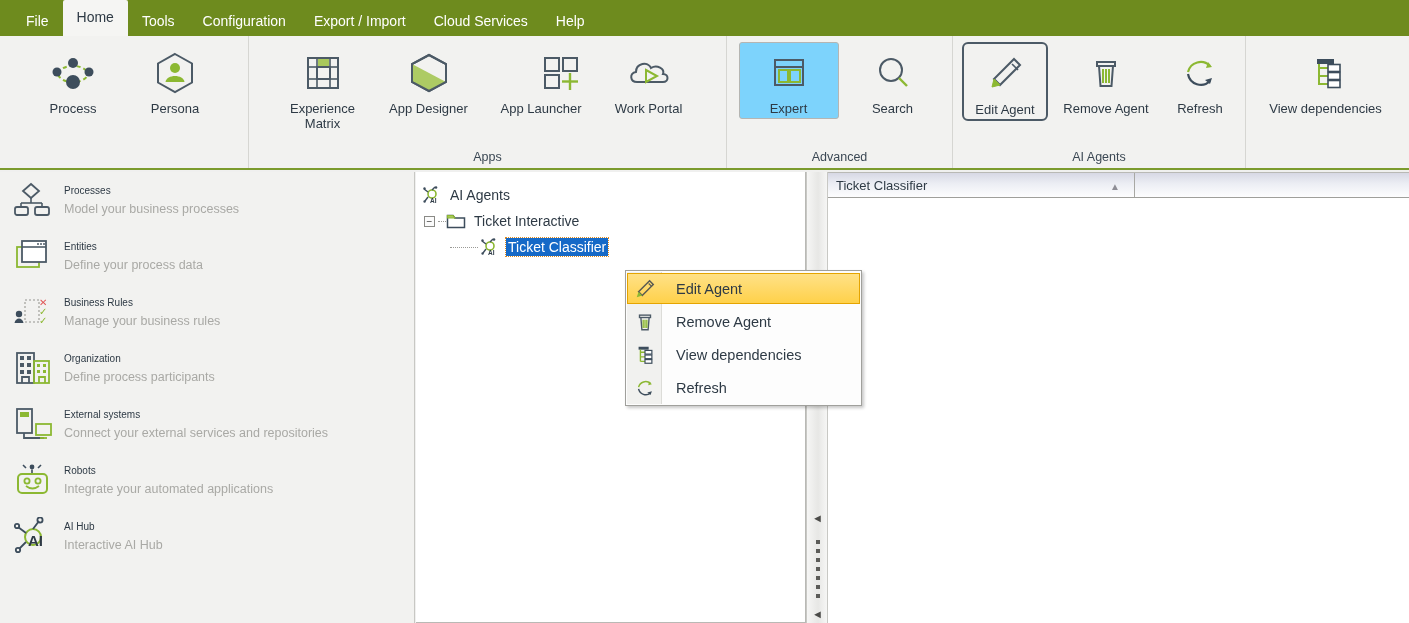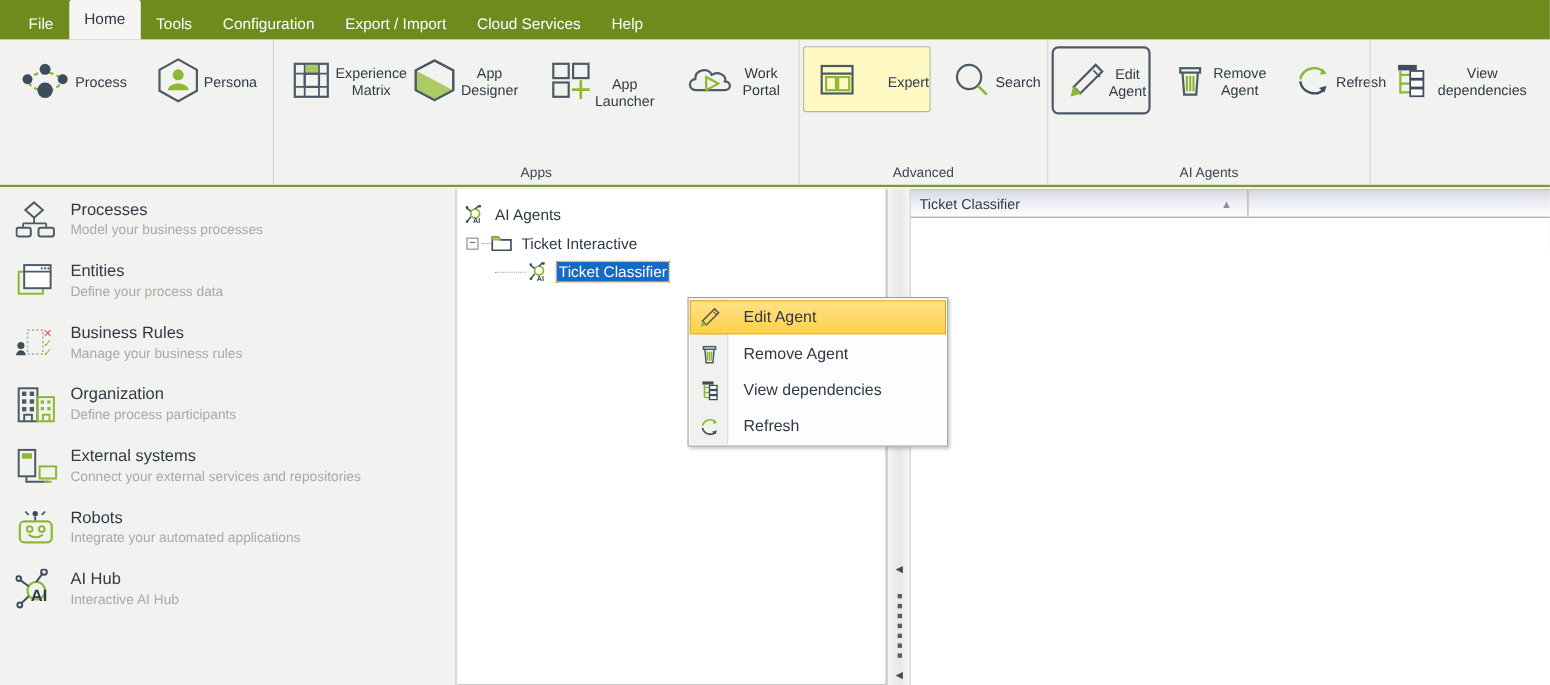--- a/index.html
+++ b/index.html
@@ -43,46 +43,46 @@
     height:132px;
   }
   .rgroup + .rgroup{ border-left:1px solid #d6d6d2; }
   .ritems{ display:flex; align-items:flex-start; height:108px; }
   .glabel{
     text-align:center; font-size:12.5px; color:#3b4854;
     padding-bottom:2px;
   }
   .ritem{
     width:auto; min-width:60px; padding:4px 8px 2px 8px;
-    display:flex; flex-direction:row; align-items:center;
+    display:flex; flex-direction:column; align-items:center;
     cursor:default; border:1px solid transparent; border-radius:3px;
     margin:2px 3px;
   }
   .ritem .ico{ height:52px; display:flex; align-items:center; justify-content:center; }
   .ritem .cap{
     font-size:13px; color:#2e3a45; text-align:center; line-height:15px;
     margin-top:2px; white-space:pre-line;
   }
-  .ritem.selected{ background:#fef9c3; border-color:#b5b5b2;gap:24px; }
+  .ritem.selected{ background:#7dd3fc; border-color:#b5b5b2; }
   .ritem.outlined{ border:2px solid #4c5a66; border-radius:6px; background:#f2f2f0; }
 
   
   .leftnav{
     position:absolute; left:0; top:172px; width:415px; height:451px;
     background:#f2f2f0;
     border-right:1px solid #c8c8c4;
     overflow:hidden;
   }
   .navitem{
     display:flex; align-items:flex-start; gap:10px;
     padding:8px 8px 8px 14px; cursor:default;
   }
   .navitem .nico{ width:40px; height:40px; flex:0 0 40px; display:flex; align-items:center; justify-content:center; }
   .navtexts{ padding-top:1px; }
-  .navtitle{ font-size:15px; color:#2e3a45; line-height:19px; }
+  .navtitle{ font-size:10px; color:#2e3a45; line-height:19px; }
   .navsub{ font-size:12.5px; color:#a9a9a5; line-height:16px; margin-top:1px; }
 
   
   .treepanel{
     position:absolute; left:416px; top:172px; width:390px; height:451px;
     background:#ffffff;
     border:1px solid #b9b9b5;
     border-top:none; border-left:none;
     overflow:hidden;
   }

